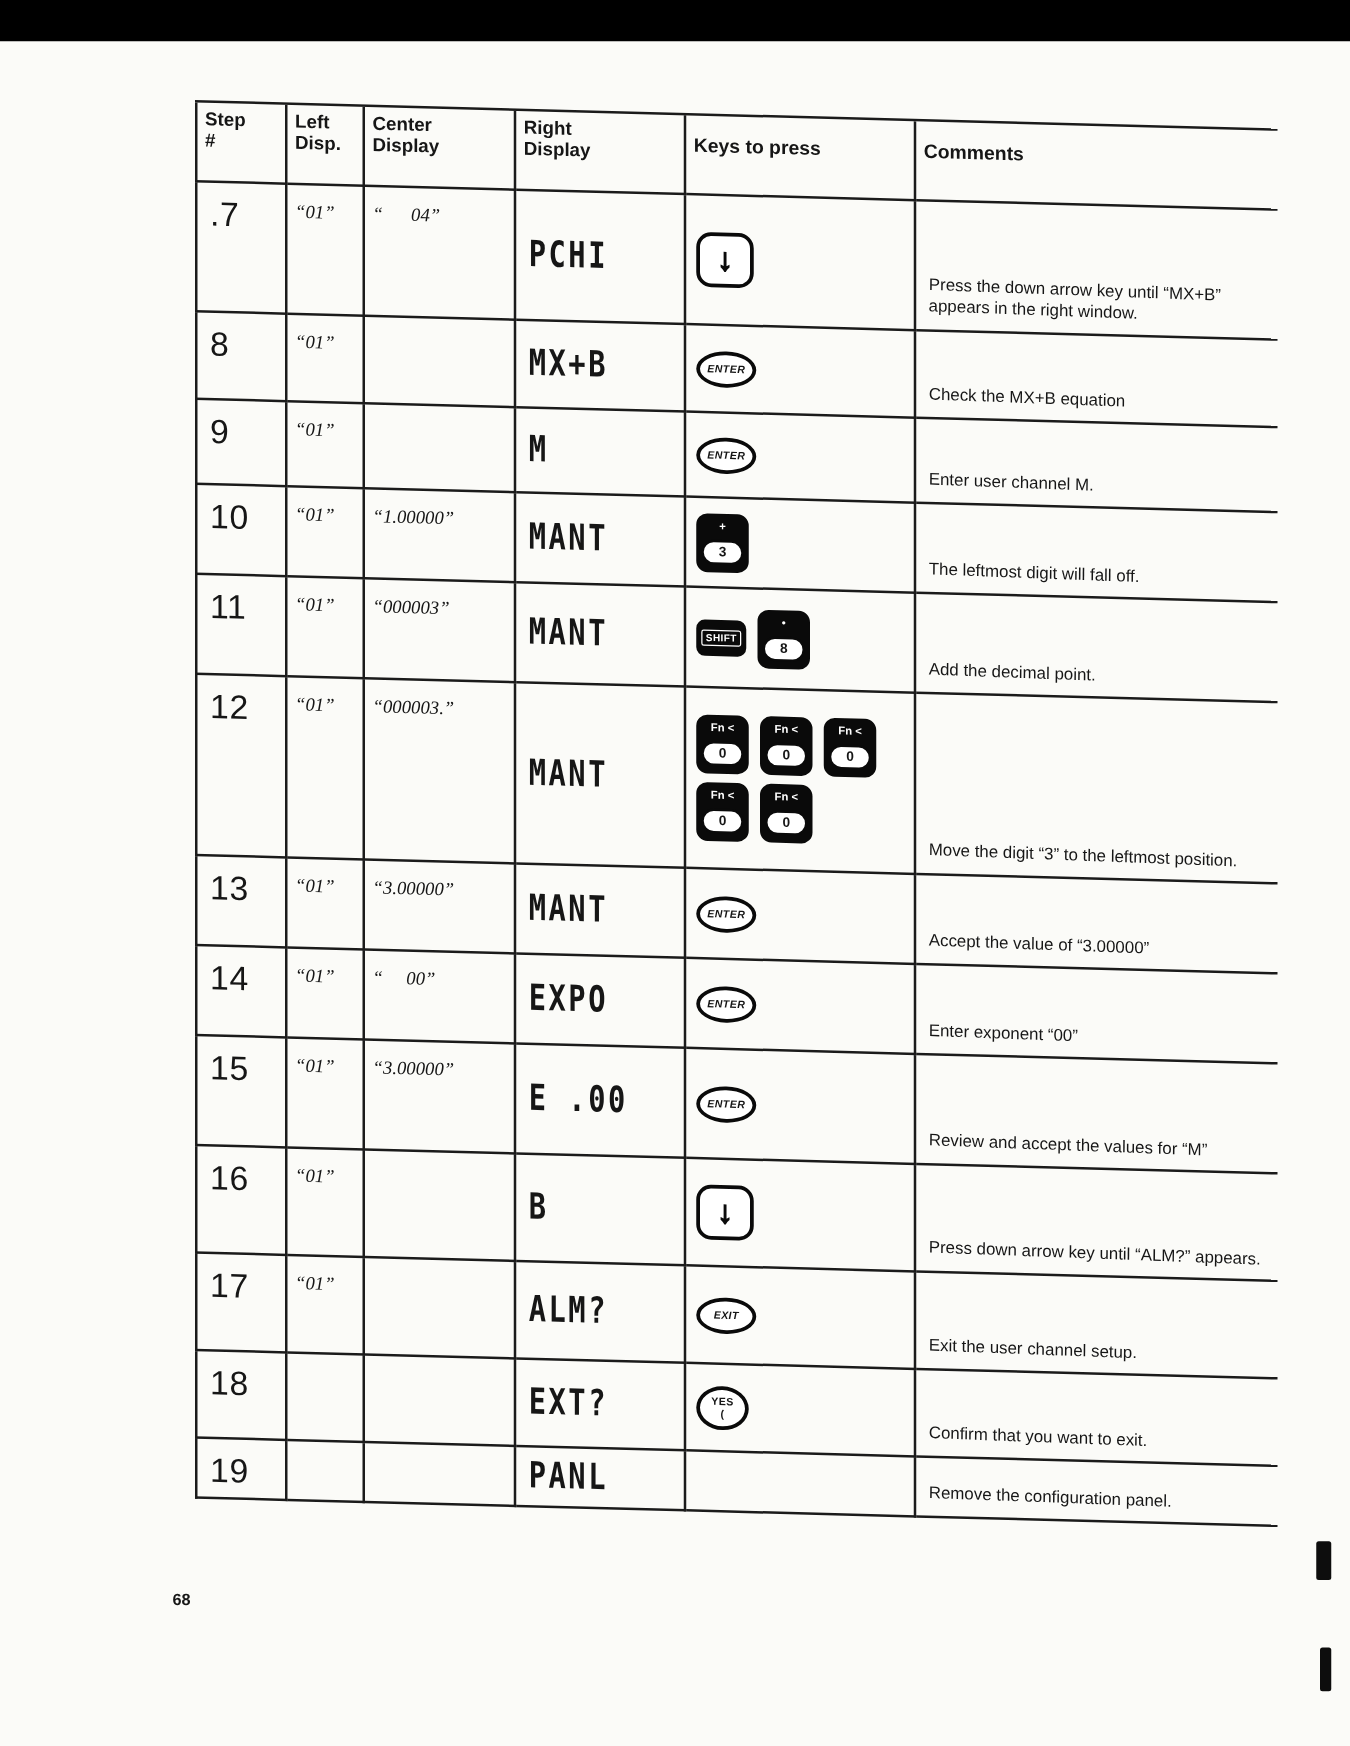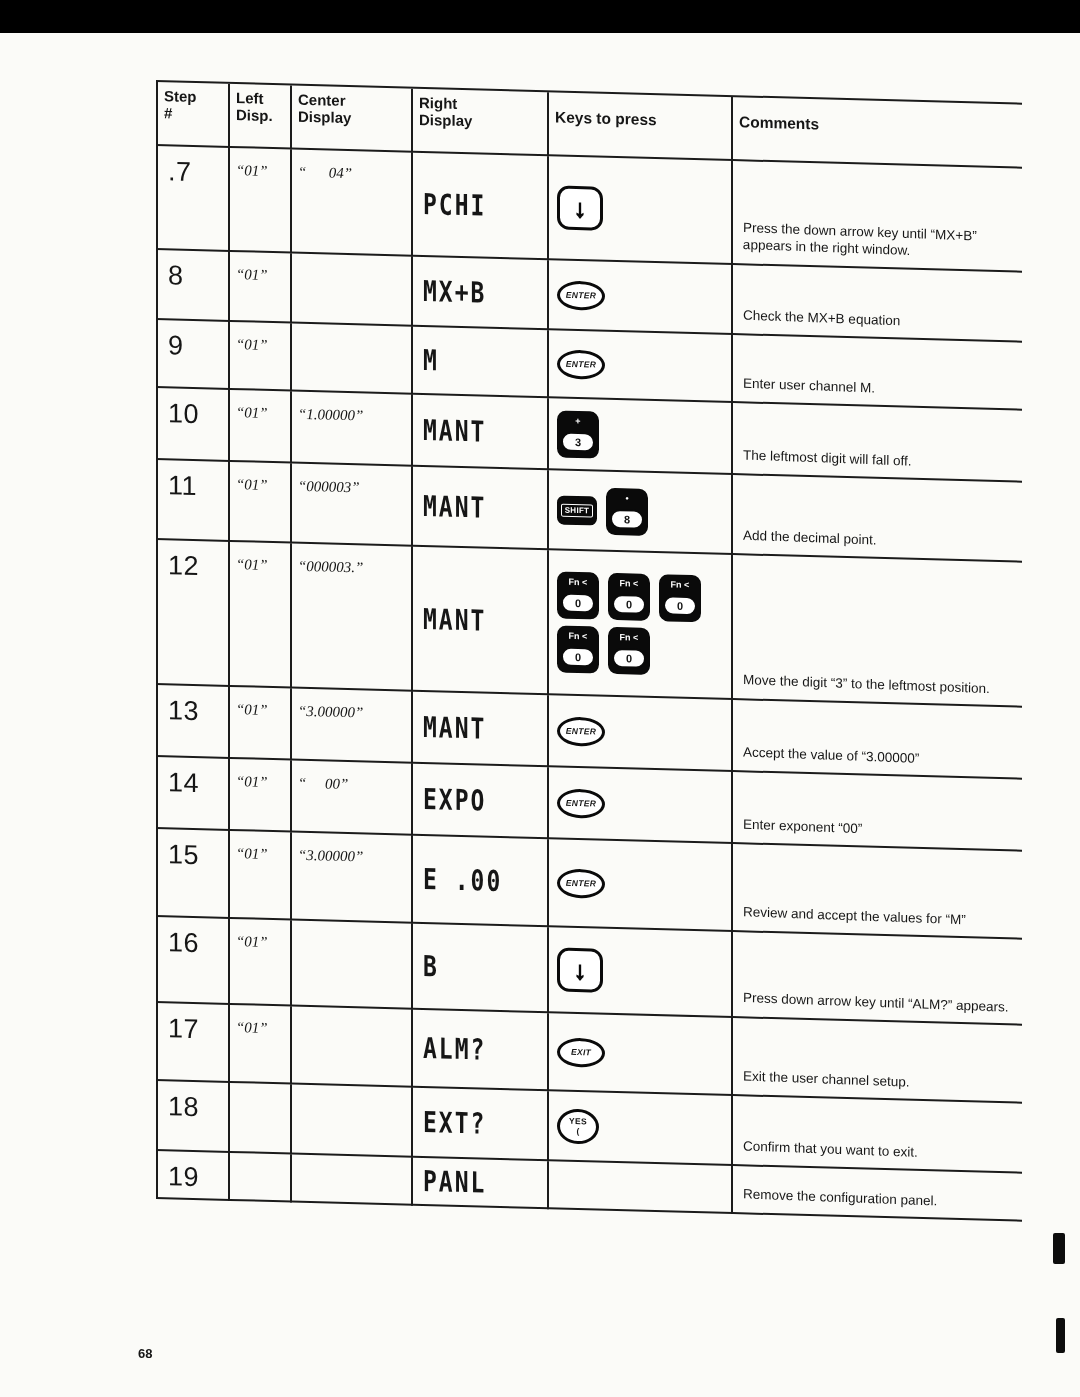--- a/index.html
+++ b/index.html
@@ -104,21 +104,21 @@
   .tbody .row:nth-child(6)  { min-height:145px; }
   .tbody .row:nth-child(7)  { min-height:72px; }
   .tbody .row:nth-child(8)  { min-height:72px; }
   .tbody .row:nth-child(9)  { min-height:88px; }
   .tbody .row:nth-child(10) { min-height:86px; }
   .tbody .row:nth-child(11) { min-height:78px; }
   .tbody .row:nth-child(12) { min-height:70px; }
   .tbody .row:nth-child(13) { min-height:48px; }
 
   .page-number {
-    position:absolute; left:138px; top:1346px;
+    position:absolute; left:138px; top:1272px;
     font-size:13px; font-weight:bold;
   }
 </style>
 </head>
 <body>
 
 <div class="scan-bar-top"></div>
 
 <div class="doc">
   <div class="thead">

